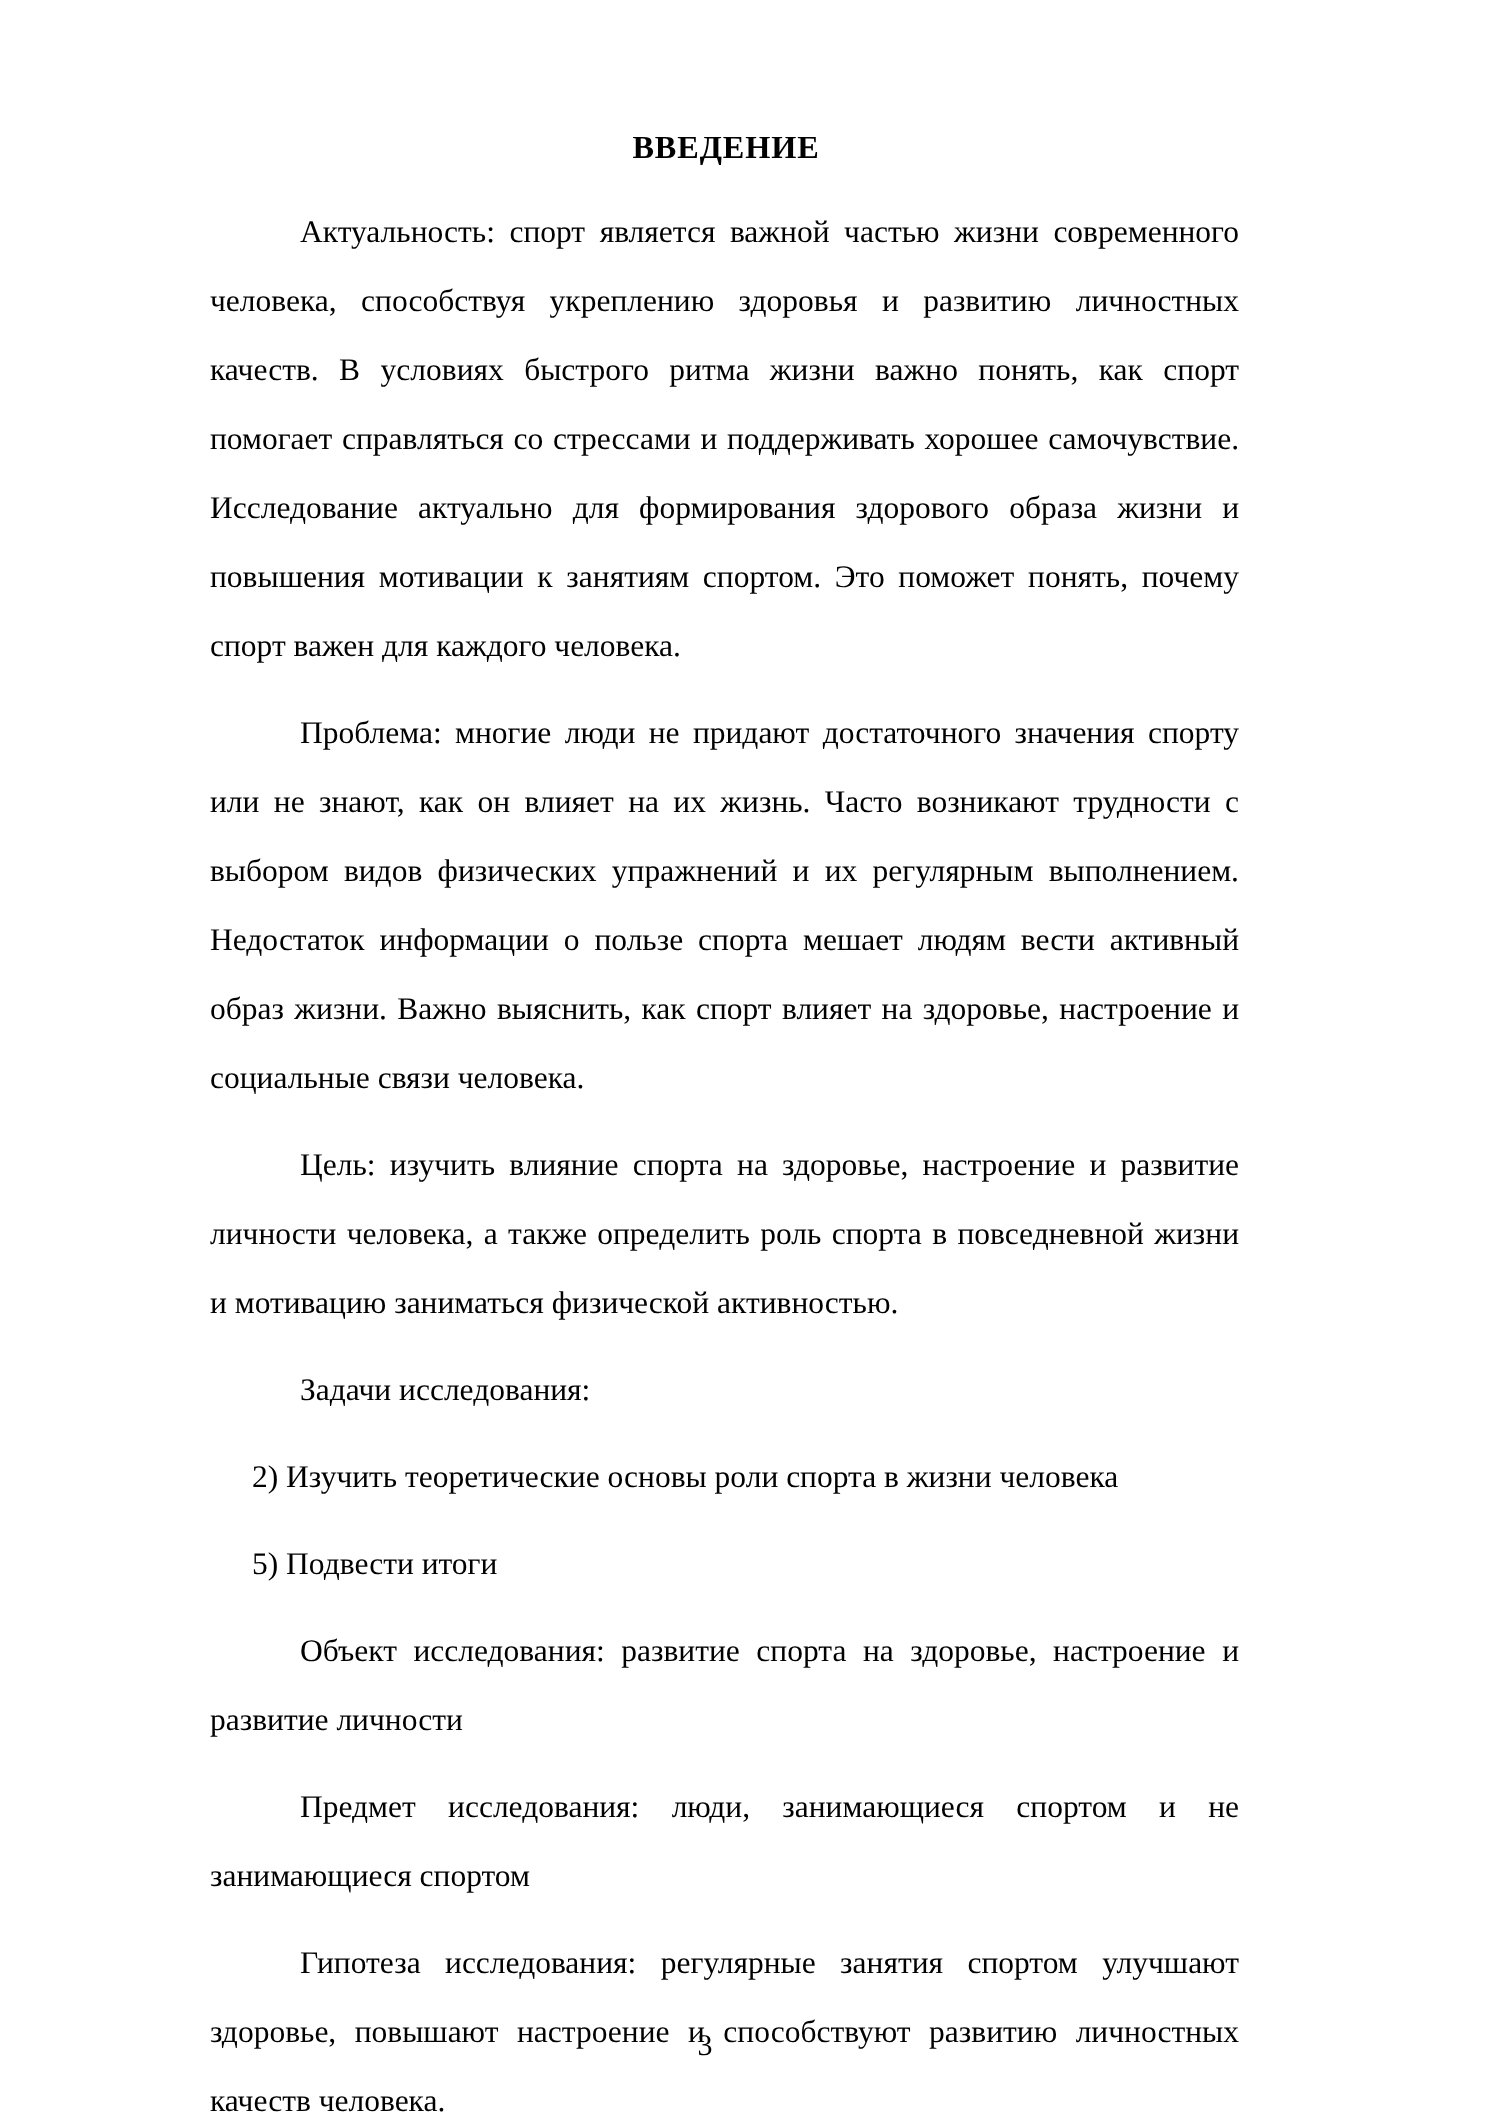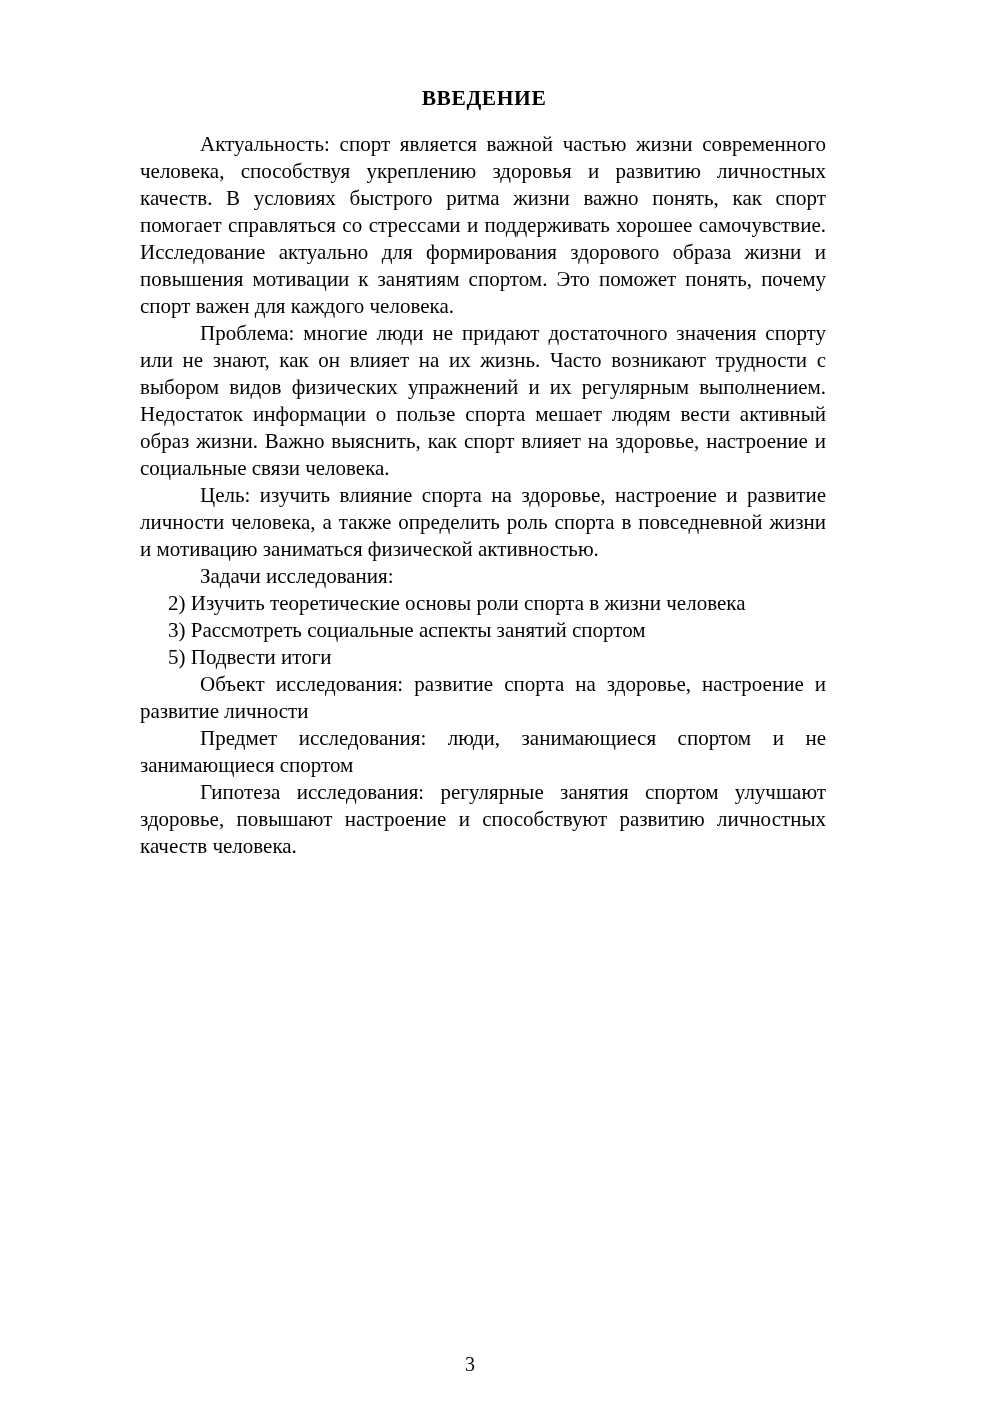--- a/index.html
+++ b/index.html
@@ -26,34 +26,34 @@
   .doc-title {
     text-align: center;
     font-weight: bold;
     font-size: 21.5px;
     letter-spacing: 0.6px;
     margin: 0 0 20px 0;
     padding-right: 60px;
   }
   .para {
     font-size: 21px;
-    line-height: 27px;
+    line-height: 46px;
     text-align: justify;
     text-justify: inter-word;
     margin: 0 0 0 0;
     padding-right: 62px;
   }
   .para.indent {
     text-indent: 60px;
   }
   .para.list-item {
     text-indent: 28px;
   }
   .para + .para {
-    margin-top: 0px;
+    margin-top: 12px;
   }
   .page-number {
     position: absolute;
     bottom: 38px;
     left: 0;
     right: 0;
     text-align: center;
     font-size: 20px;
     padding-right: 60px;
   }
@@ -64,21 +64,20 @@
 <div class="page">
 
   <h1 class="doc-title">ВВЕДЕНИЕ</h1>
 
   <div class="body-text">
     <p class="para indent">Актуальность: спорт является важной частью жизни современного человека, способствуя укреплению здоровья и развитию личностных качеств. В условиях быстрого ритма жизни важно понять, как спорт помогает справляться со стрессами и поддерживать хорошее самочувствие. Исследование актуально для формирования здорового образа жизни и повышения мотивации к занятиям спортом. Это поможет понять, почему спорт важен для каждого человека.</p>
     <p class="para indent">Проблема: многие люди не придают достаточного значения спорту или не знают, как он влияет на их жизнь. Часто возникают трудности с выбором видов физических упражнений и их регулярным выполнением. Недостаток информации о пользе спорта мешает людям вести активный образ жизни. Важно выяснить, как спорт влияет на здоровье, настроение и социальные связи человека.</p>
     <p class="para indent">Цель: изучить влияние спорта на здоровье, настроение и развитие личности человека, а также определить роль спорта в повседневной жизни и мотивацию заниматься физической активностью.</p>
     <p class="para indent">Задачи исследования:</p>
     <p class="para list-item">2) Изучить теоретические основы роли спорта в жизни человека</p>
-    <p class="para list-item">3) Рассмотреть социальные аспекты занятий спортом</p>
     <p class="para list-item">5) Подвести итоги</p>
     <p class="para indent">Объект исследования: развитие спорта на здоровье, настроение и развитие личности</p>
     <p class="para indent">Предмет исследования: люди, занимающиеся спортом и не занимающиеся спортом</p>
     <p class="para indent">Гипотеза исследования: регулярные занятия спортом улучшают здоровье, повышают настроение и способствуют развитию личностных качеств человека.</p>
   </div>
 
   <div class="page-number">3</div>
 
 </div>
 

